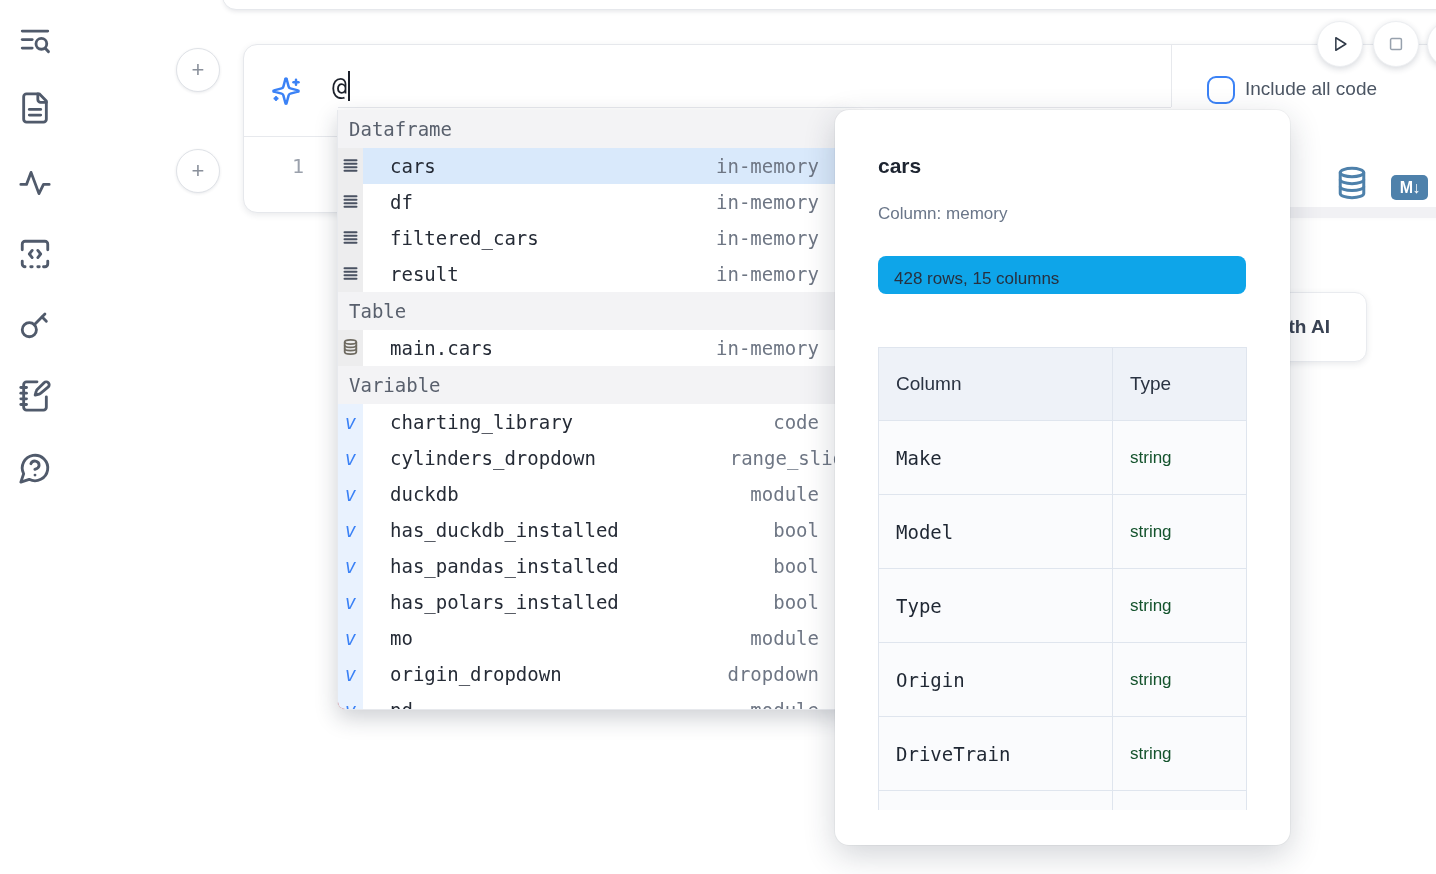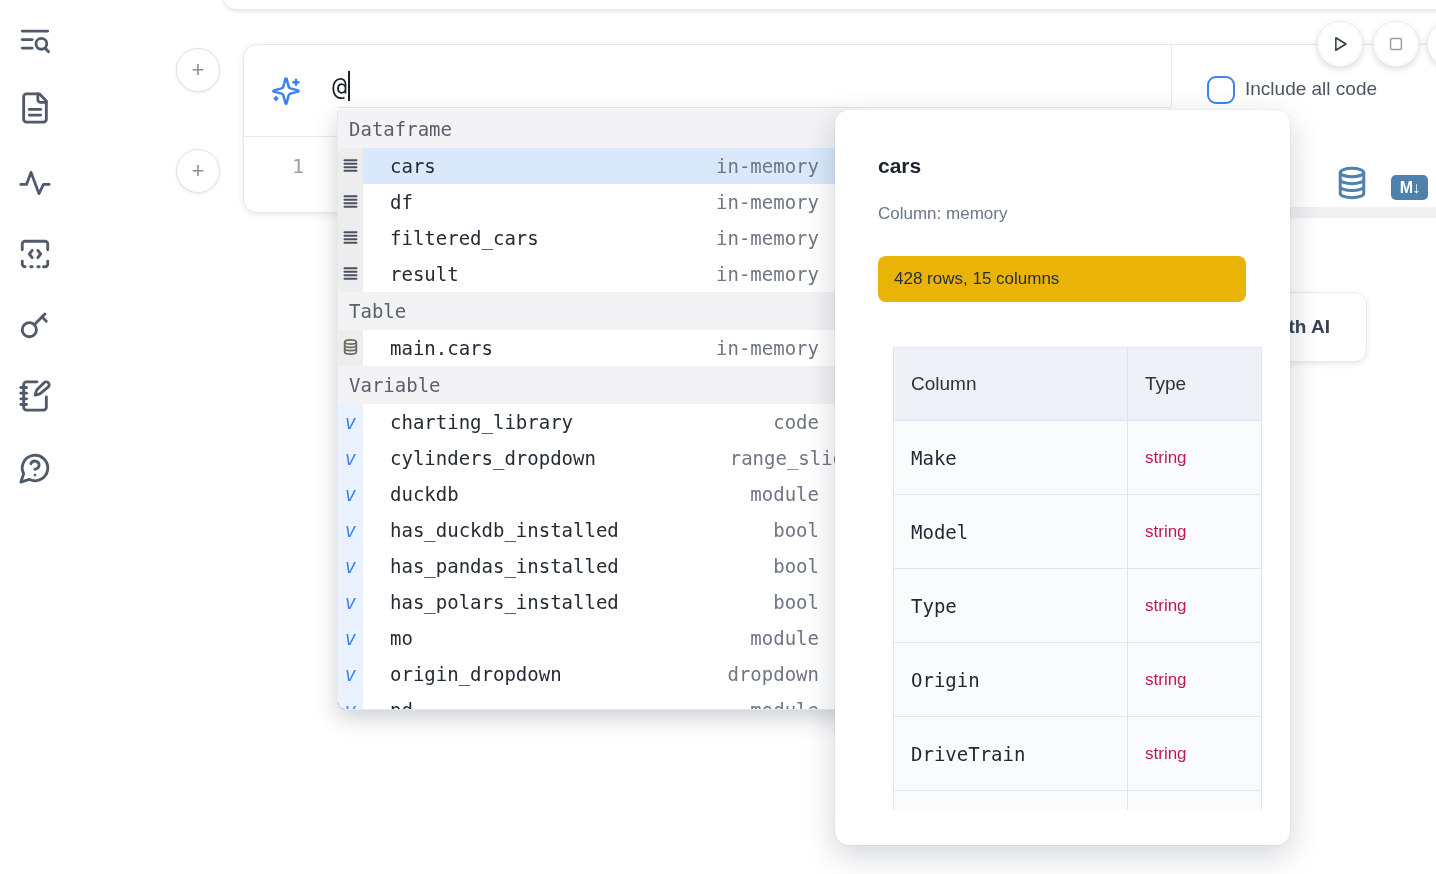--- a/index.html
+++ b/index.html
@@ -79,30 +79,30 @@
   .df-icon svg { width:15px; height:15px; stroke:#4a5262; stroke-width:2; fill:none; stroke-linecap:round; }
   .var-glyph { font-style:italic; color:#3b82f6; font-size:19px; }
   .tbl-icon svg { width:15px; height:16px; stroke:#6e6a60; stroke-width:1.8; fill:none; }
 
   
   .popup { position:absolute; left:835px; top:110px; width:455px; height:735px; background:#fff;
            border-radius:14px; box-shadow:0 10px 32px rgba(30,41,59,.20), 0 0 0 1px rgba(30,41,59,.04);
            z-index:4; }
   .popup-title { position:absolute; left:43px; top:44px; font-size:21px; font-weight:700; color:#1d2430; }
   .popup-source { position:absolute; left:43px; top:94px; font-size:17px; color:#6a7689; }
-  .popup-pill { position:absolute; left:43px; top:146px; width:368px; height:46px; background:#eab308;
+  .popup-pill { position:absolute; left:43px; top:146px; width:368px; height:38px; background:#0ea5e9;
                 border-radius:8px; line-height:46px; padding-left:16px; font-size:17px; color:#27303f; }
-  .popup-tablewrap { position:absolute; left:58px; top:237px; width:369px; height:463px; overflow:hidden; }
+  .popup-tablewrap { position:absolute; left:43px; top:237px; width:369px; height:463px; overflow:hidden; }
   table.schema { border-collapse:collapse; width:368px; table-layout:fixed; }
   table.schema th, table.schema td { border:1px solid #dfe5ee; text-align:left; }
   table.schema th { height:73px; background:#eef2f8; font-size:19px; font-weight:400; color:#2a3342;
                     padding-left:17px; }
   table.schema td { height:74px; background:#fafbfd; padding-left:17px; }
   td.col-name { font-family:"DejaVu Sans Mono",monospace; font-size:19px; color:#1f2733; }
-  td.col-type { font-size:17px; color:#be185d; }
+  td.col-type { font-size:17px; color:#14532d; }
   .c1 { width:234px; } .c2 { width:134px; }
 
   
   .plus-btn { position:absolute; left:176px; width:44px; height:44px; border-radius:50%; background:#fff;
               border:1px solid #dfe2e7; box-shadow:0 1px 3px rgba(40,50,70,.10); color:#8a909b;
               font-size:22px; line-height:41px; text-align:center; cursor:pointer; font-weight:300; }
 </style>
 </head>
 <body>
 

